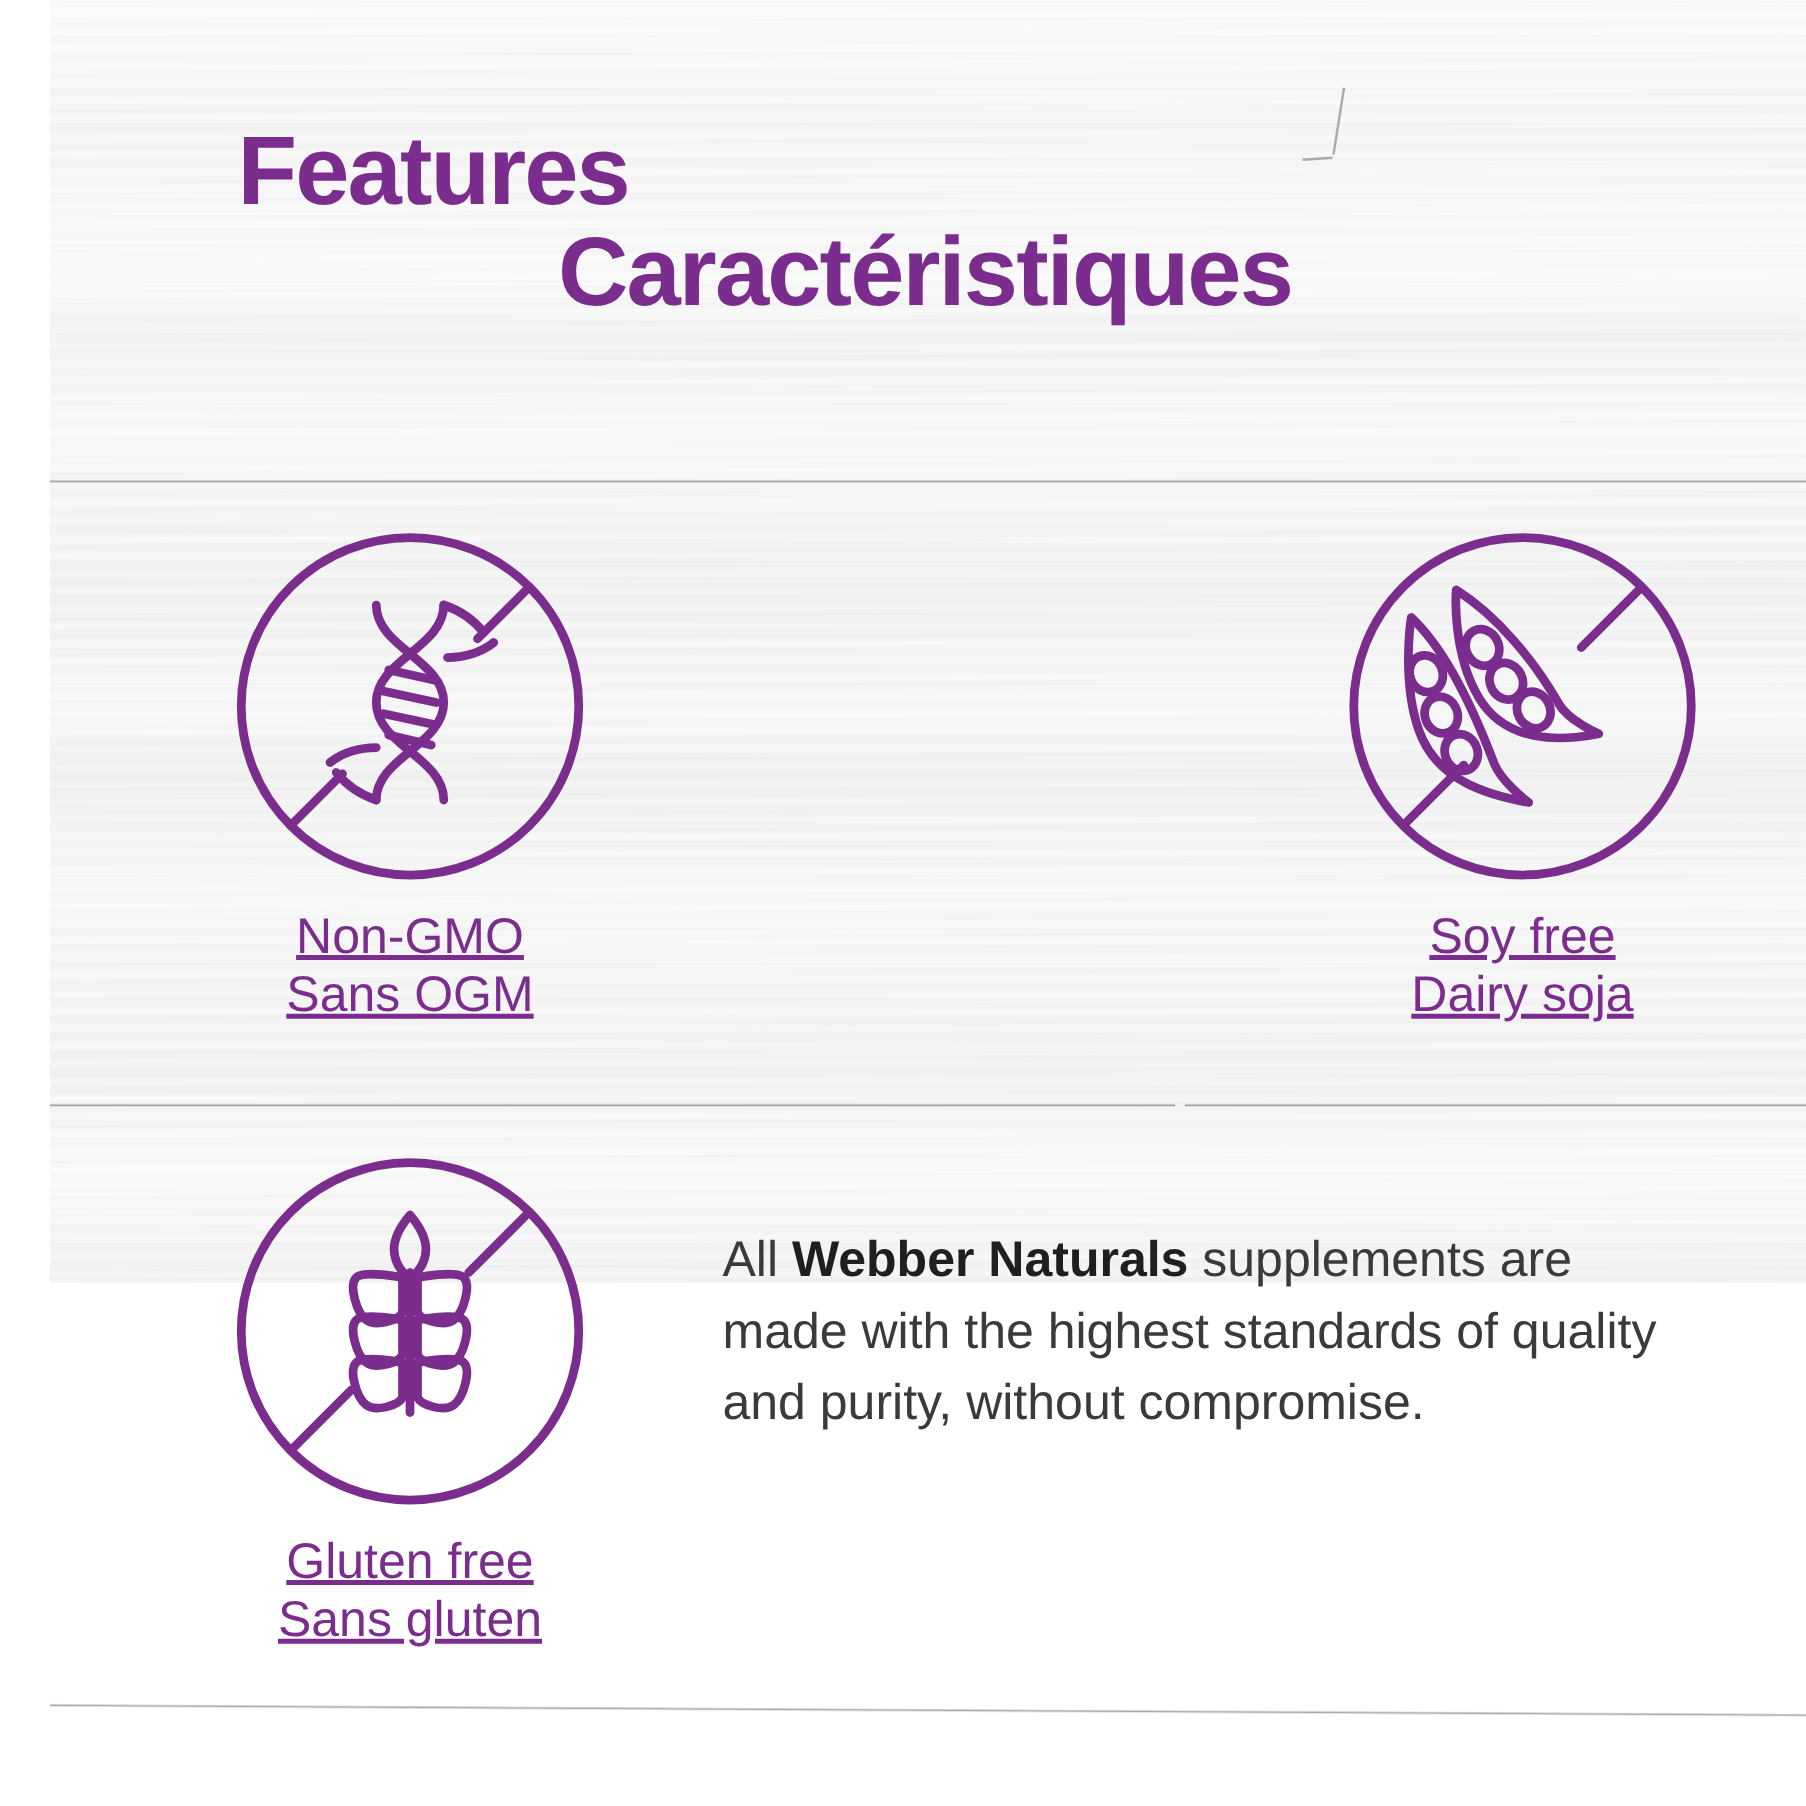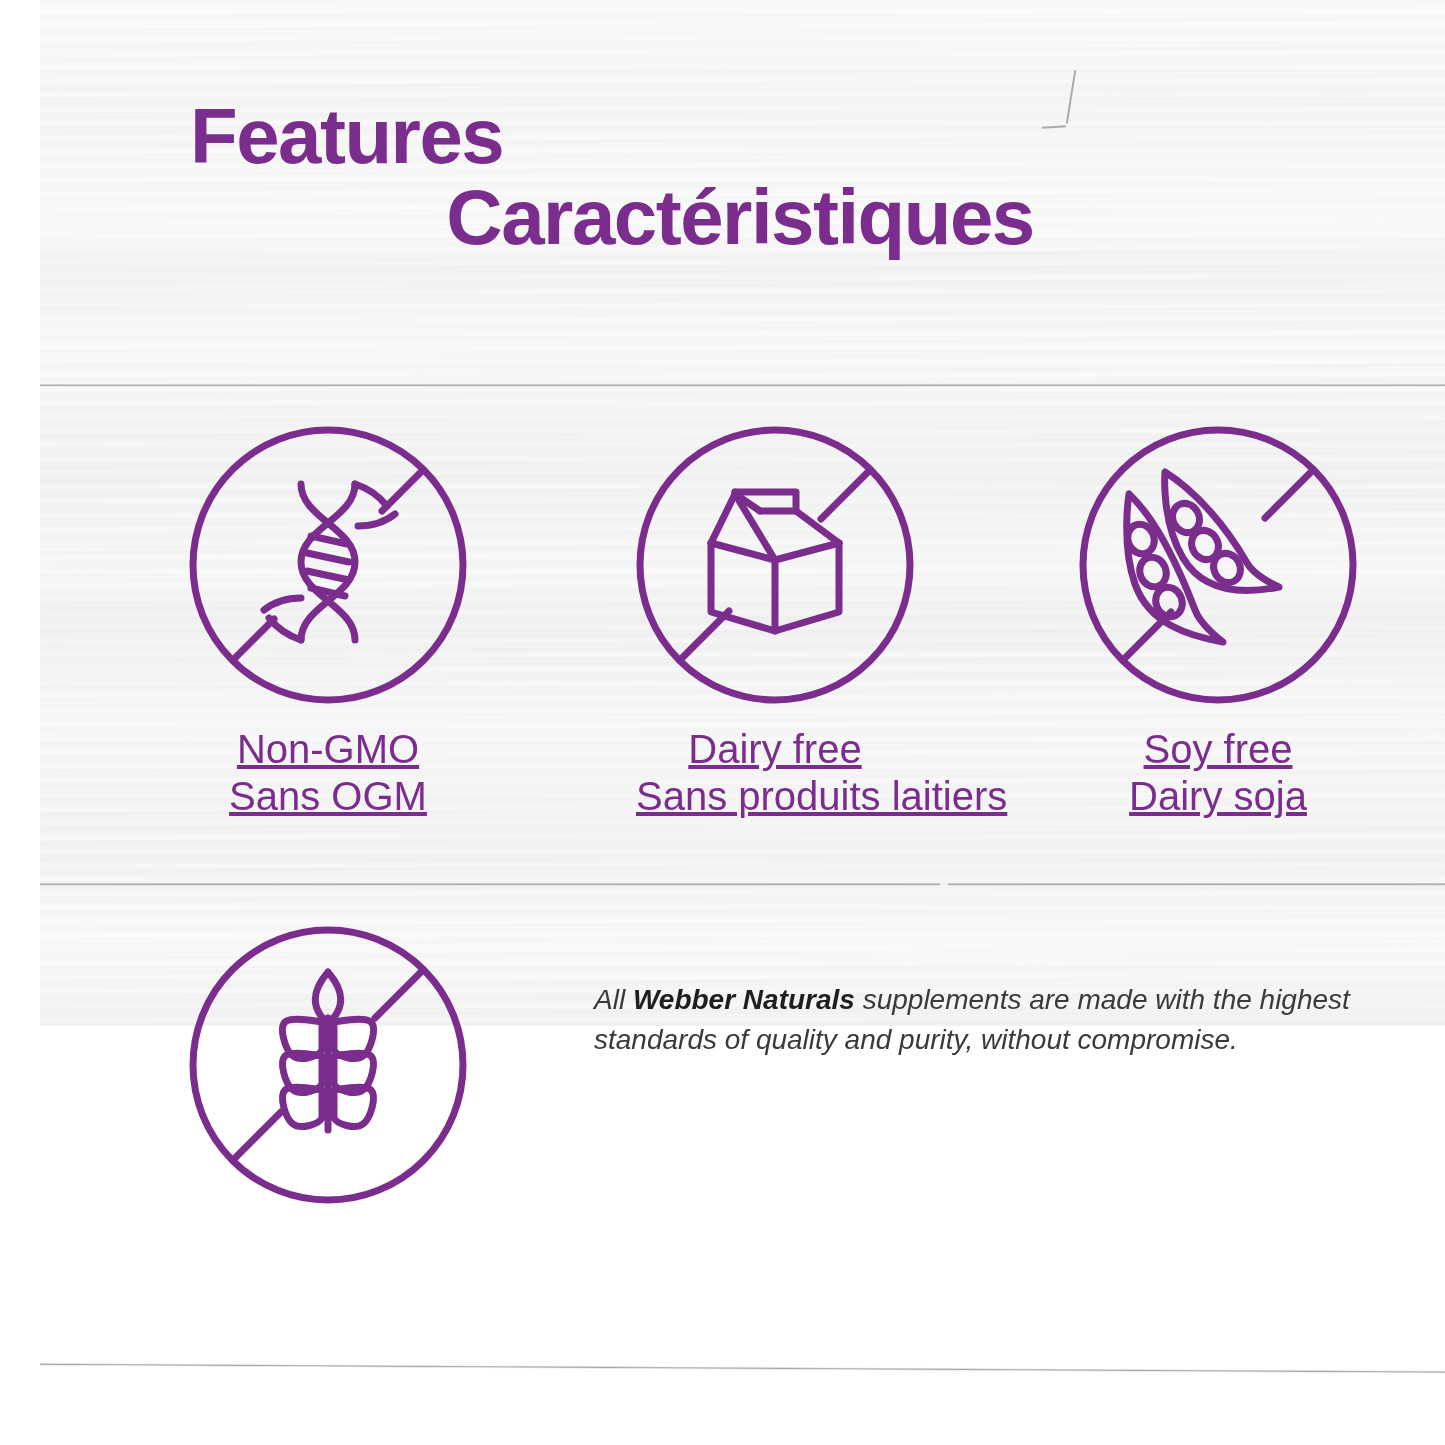--- a/index.html
+++ b/index.html
@@ -93,25 +93,24 @@
   }
   .flabel span { display:block; }
 
   #f1 { left:149px; top:426px; width:278px; }
   #f2 { left:596px; top:426px; width:278px; }
   #f3 { left:1039px; top:426px; width:278px; }
   #f4 { left:149px; top:926px; width:278px; }
 
   
   #copy {
-    position:absolute; left:554px; top:980px; width:790px;
+    position:absolute; left:538px; top:980px; width:790px;
     color:#3a3a3a;
-    font-size:28px;
+    font-size:40px;
     line-height:1.42;
-    font-style:italic;
   }
   #copy p { margin-bottom:34px; }
   #copy b { font-weight:bold; color:#1f1f1f; }
 </style>
 </head>
 <body>
 
 <div id="page">
 
   <div id="grain"></div>
@@ -157,42 +156,20 @@
         <line x1="118" y1="145" x2="160" y2="154"></line>
         <line x1="122" y1="162" x2="156" y2="170"></line>
       </svg>
     </div>
     <div class="flabel">
       <span>Non-GMO</span>
       <span>Sans OGM</span>
     </div>
   </div>
 
-  <div class="feature" id="f2">
-    <div class="badge">
-      <svg viewBox="0 0 278 278" fill="none" stroke="#7B2D8E" stroke-width="7" stroke-linecap="round" stroke-linejoin="round">
-        <circle cx="139" cy="139" r="135" stroke-width="7"></circle>
-        <line x1="234" y1="44" x2="185" y2="93"></line>
-        <line x1="93" y1="185" x2="44" y2="234"></line>
-
-        <path d="M75 117 L75 186 L139 205 L203 186 L203 117"></path>
-        <path d="M75 117 L139 134 L203 117"></path>
-        <line x1="139" y1="134" x2="139" y2="205"></line>
-
-        <path d="M75 117 L99 68 L99 66 L160 66 L160 85 L203 117"></path>
-        <path d="M99 66 L99 68 L139 134"></path>
-        <path d="M124 85 L160 85"></path>
-        <path d="M124 85 L99 68"></path>
-      </svg>
-    </div>
-    <div class="flabel">
-      <span>Dairy free</span>
-      <span>Sans produits laitiers</span>
-    </div>
-  </div>
 
   <div class="feature" id="f3">
     <div class="badge">
       <svg viewBox="0 0 278 278" fill="none" stroke="#7B2D8E" stroke-width="7" stroke-linecap="round" stroke-linejoin="round">
         <circle cx="139" cy="139" r="135" stroke-width="7"></circle>
         <line x1="234" y1="44" x2="186" y2="92"></line>
         <line x1="92" y1="186" x2="44" y2="234"></line>
 
         <path d="M86 46 C86 46 82 95 104 132 C126 169 170 167 200 161
                  C200 161 176 151 168 137 C148 102 118 66 86 46 Z" transform="rotate(0 139 139)"></path>
@@ -227,19 +204,23 @@
         <path d="M133 96 C133 96 102 90 96 96 C90 102 96 124 104 130 C112 136 130 130 133 124 Z"></path>
         <path d="M145 96 C145 96 176 90 182 96 C188 102 182 124 174 130 C166 136 148 130 145 124 Z"></path>
 
         <path d="M133 130 C133 130 102 124 96 130 C90 136 96 158 104 164 C112 170 130 164 133 158 Z"></path>
         <path d="M145 130 C145 130 176 124 182 130 C188 136 182 158 174 164 C166 170 148 164 145 158 Z"></path>
 
         <path d="M133 164 C133 164 102 158 96 164 C90 170 96 192 104 198 C112 204 130 198 133 192 Z"></path>
         <path d="M145 164 C145 164 176 158 182 164 C188 170 182 192 174 198 C166 204 148 198 145 192 Z"></path>
       </svg>
     </div>
+    <div class="flabel">
+      <span>Gluten free</span>
+      <span>Sans gluten</span>
+    </div>
   </div>
 
   <div id="copy">
     <p><span>All </span><b>Webber Naturals</b><span> supplements are made with the highest standards of quality and purity, without compromise.</span></p>
   </div>
 
 </div>
 
 </body></html>

